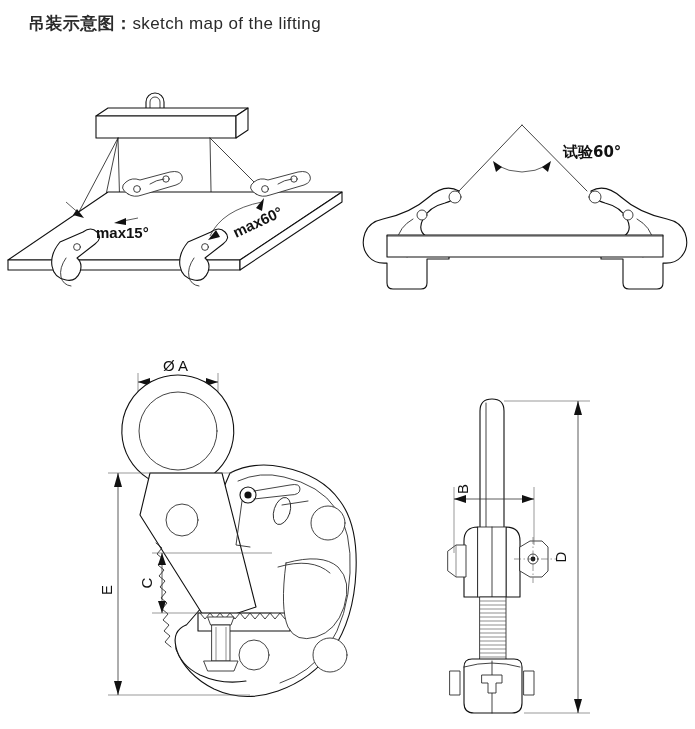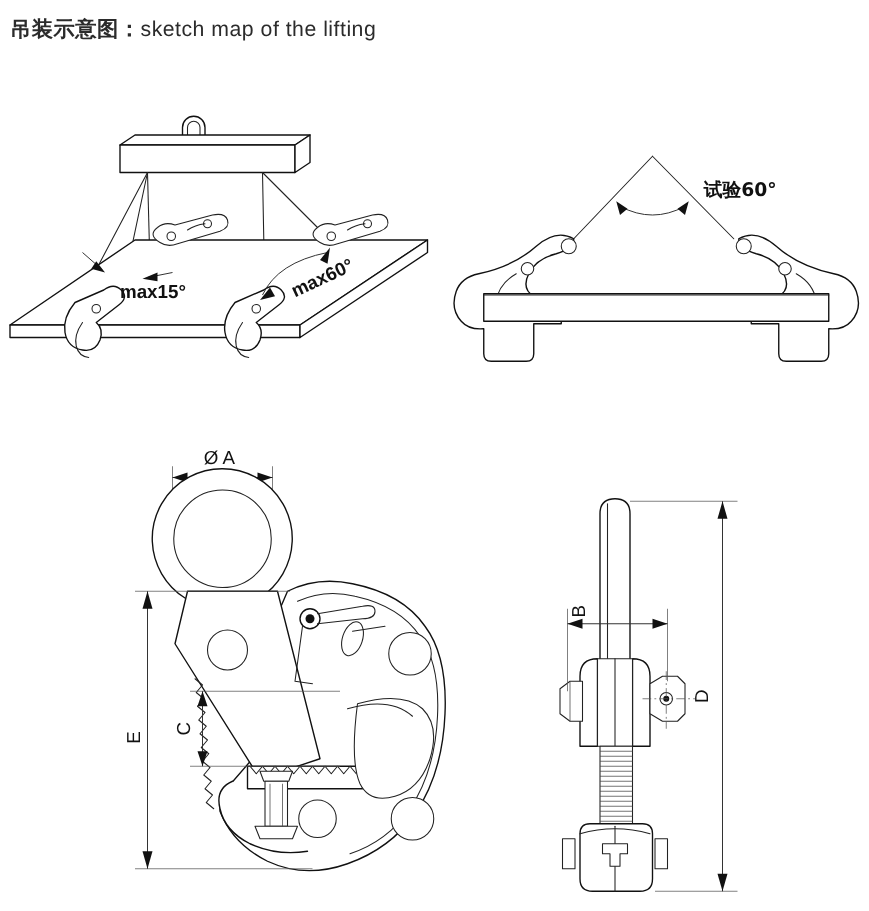--- a/index.html
+++ b/index.html
@@ -5,21 +5,21 @@
   html,body{margin:0;padding:0;background:#ffffff;}
   body{
     width:695px;height:729px;position:relative;overflow:hidden;
     font-family:"Liberation Sans","DejaVu Sans",sans-serif;
     color:#1a1a1a;
   }
   #title{
     position:absolute;left:8px;top:12px;
     font-size:17px;letter-spacing:.4px;color:#2b2b2b;white-space:nowrap;
   }
-  #title .cn{font-family:"DejaVu Sans",sans-serif;font-weight:600;}
+  #title .cn{font-family:"DejaVu Sans",sans-serif;font-weight:600;margin-left:20px;}
   .panel{position:absolute;}
   #panel-tl{left:0;top:82px;width:350px;height:230px;}
   #panel-tr{left:355px;top:95px;width:340px;height:195px;}
   #panel-bl{left:70px;top:355px;width:320px;height:370px;margin-left:20px;}
   #panel-br{left:420px;top:375px;width:275px;height:350px;}
   svg{display:block;overflow:visible;}
   .ln{fill:none;stroke:#111;stroke-width:1.1;stroke-linejoin:round;stroke-linecap:round;}
   .ln-t{fill:none;stroke:#222;stroke-width:.85;stroke-linejoin:round;stroke-linecap:round;}
   .ln-h{fill:none;stroke:#444;stroke-width:.6;}
   .fillw{fill:#ffffff;}

